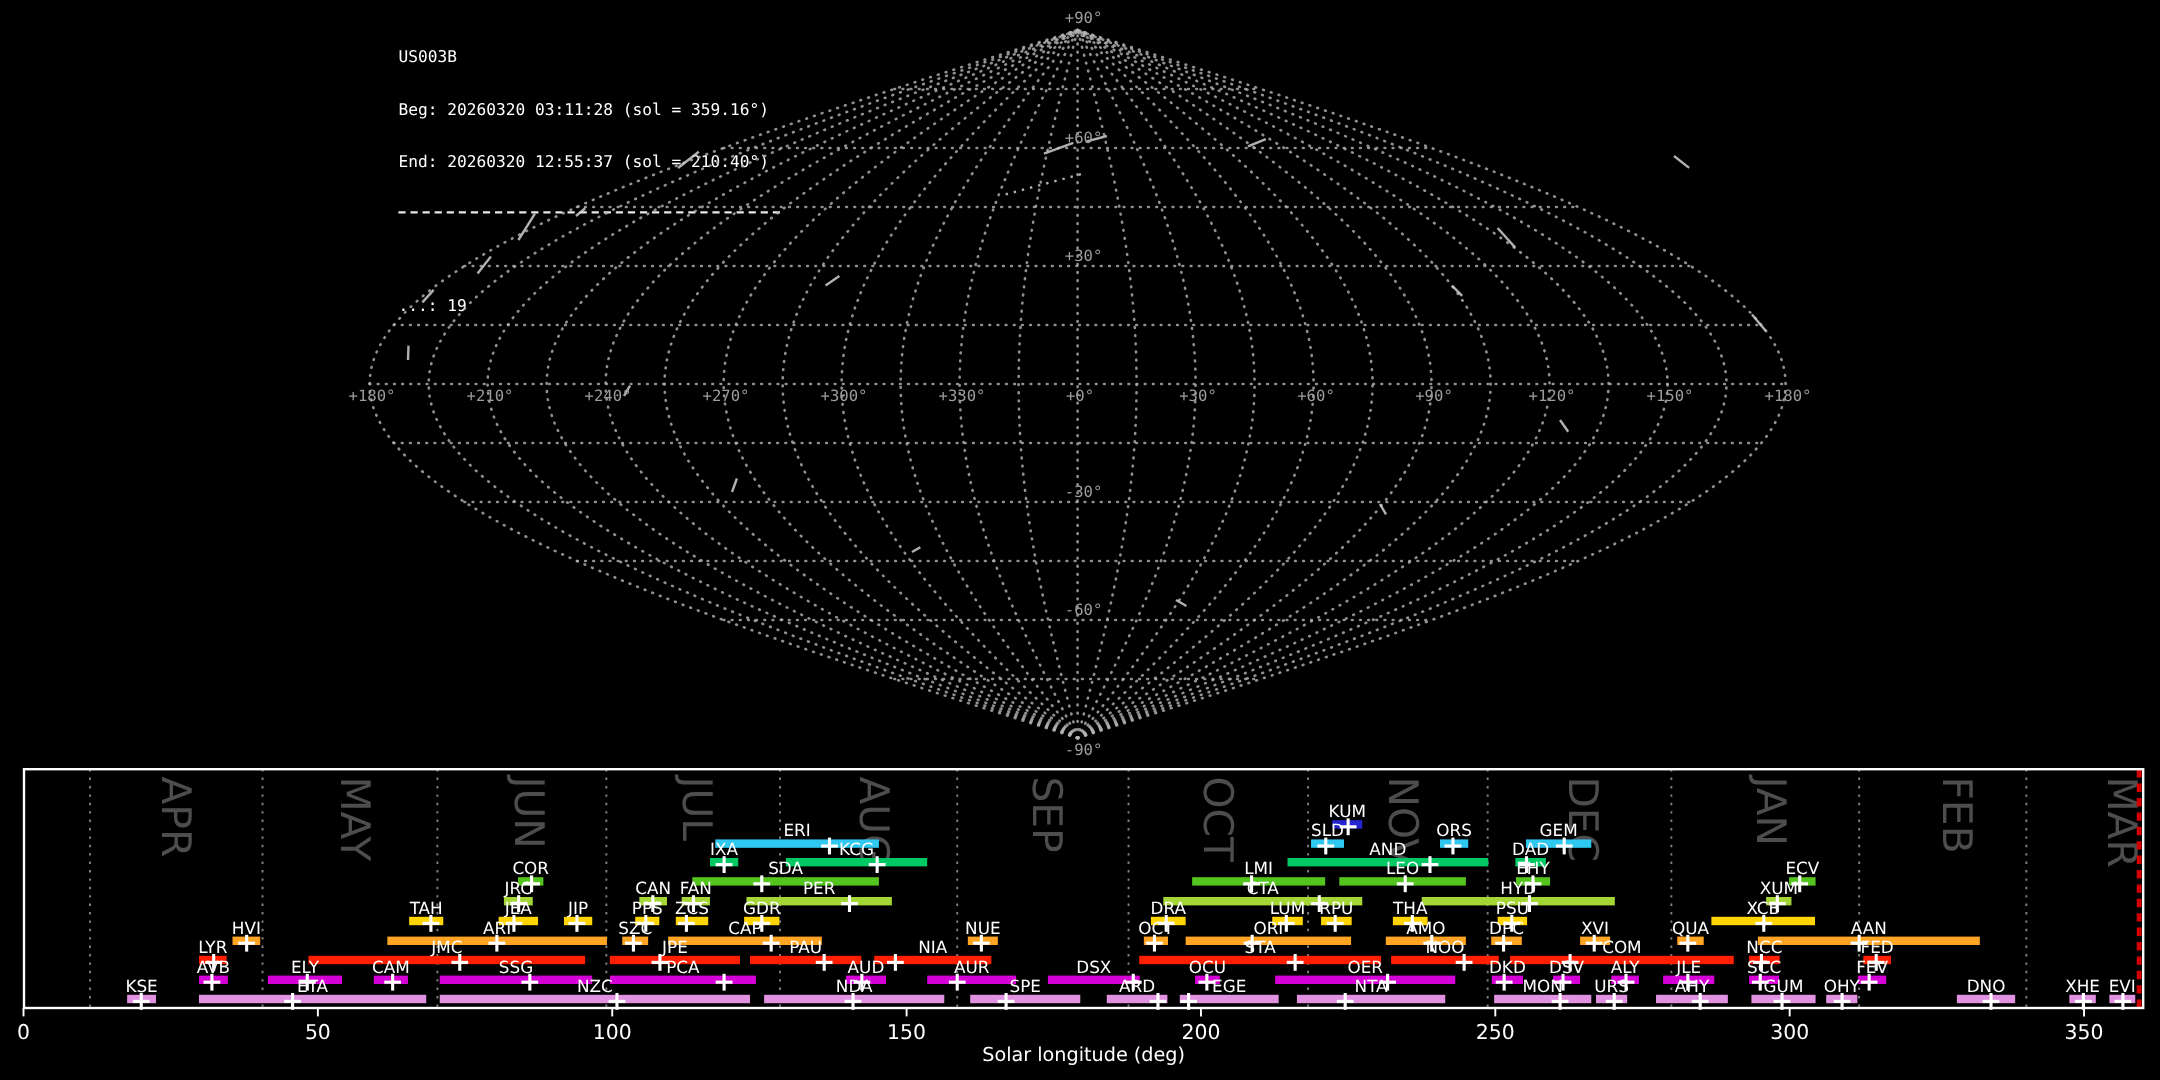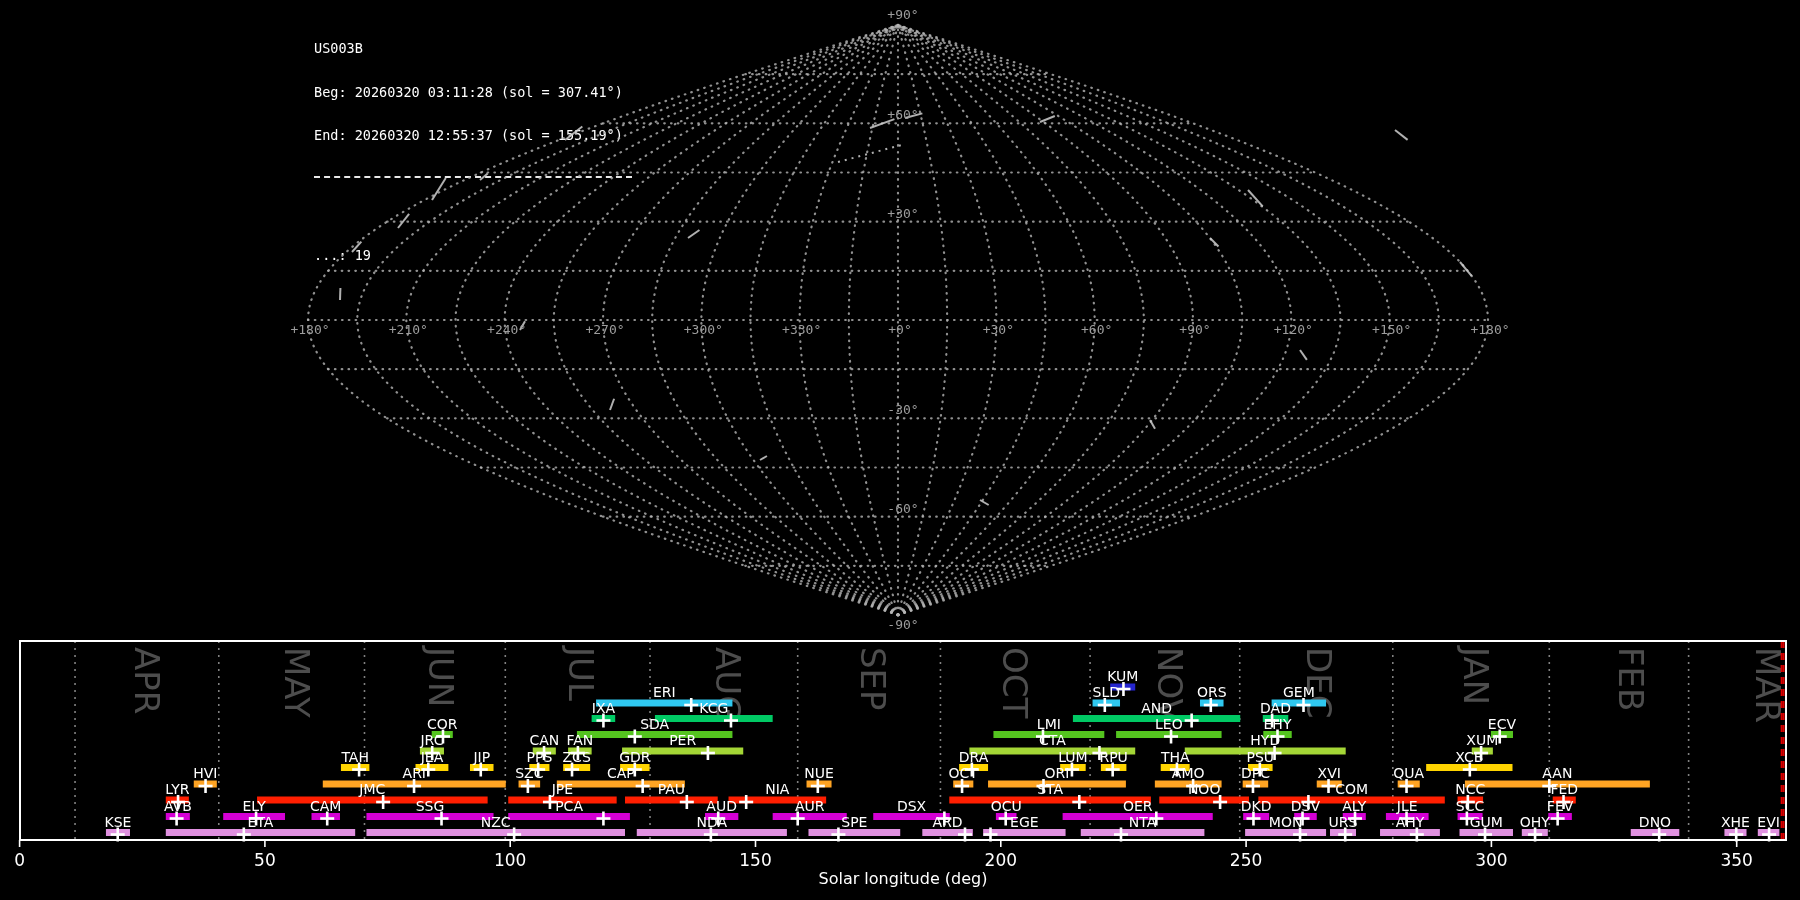--- a/index.html
+++ b/index.html
@@ -1,33 +1,33 @@
 <!DOCTYPE html>
 <html><head>
 <meta charset="utf-8">
 <style>
   html,body{margin:0;padding:0;background:#000;}
   #stage{position:relative;width:1800px;height:900px;background:#000;overflow:hidden;
          font-family:"DejaVu Sans",sans-serif;}
-  #info{position:absolute;left:314px;top:12px;color:#fff;
+  #info{position:absolute;left:332px;top:12px;color:#fff;
         font-family:"DejaVu Sans Mono",monospace;font-size:13.5px;line-height:14.5px;
         white-space:pre;}
   #info .sep{border-top:2px dashed #e8e8e8;width:318px;height:0;margin:4px 0 2px 0;}
   #info .gap{height:10px;}
   svg{position:absolute;left:0;top:0;}
   text{user-select:none;}
 </style>
 </head>
 <body>
 <div id="stage">
 
 <div id="info">
   <div>US003B</div>
-  <div>Beg: 20260320 03:11:28 (sol = 307.41°)</div>
-  <div>End: 20260320 12:55:37 (sol = 155.19°)</div>
+  <div>Beg: 20260320 03:11:28 (sol = 359.16°)</div>
+  <div>End: 20260320 12:55:37 (sol = 210.40°)</div>
   <div class="sep"></div>
   <div class="gap"></div>
   <div>...: 19</div>
 </div>
 
 <svg id="map" width="1800" height="640" viewBox="0 0 1800 640">
       <g>
         <line stroke="#b4b4b4" stroke-width="2.2" fill="none" stroke-dasharray="0.6 6.2" stroke-linecap="round" opacity="0.8" x1="745.2967633895128" y1="565.8333333333334" x2="1050.7032366104872" y2="565.8333333333334"></line>
         <line stroke="#b4b4b4" stroke-width="2.2" fill="none" stroke-dasharray="0.6 6.2" stroke-linecap="round" opacity="0.8" x1="603" y1="516.6666666666666" x2="1193" y2="516.6666666666666"></line>
         <line stroke="#b4b4b4" stroke-width="2.2" fill="none" stroke-dasharray="0.6 6.2" stroke-linecap="round" opacity="0.8" x1="480.80699909993695" y1="467.5" x2="1315.193000900063" y2="467.5"></line>

